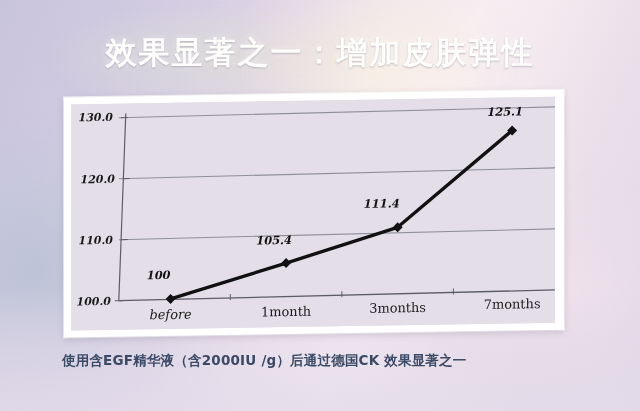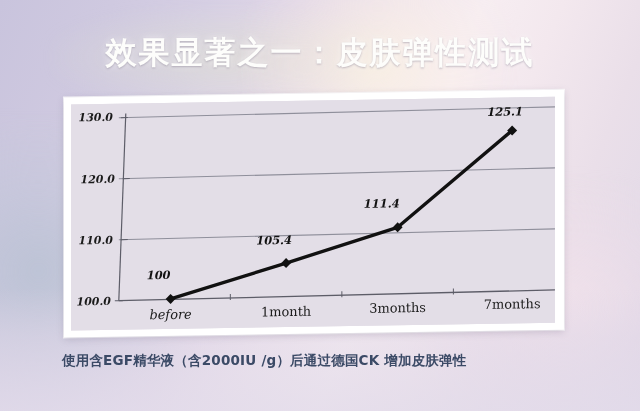--- a/index.html
+++ b/index.html
@@ -199,21 +199,21 @@
 
 <div id="stage">
 
   <div class="bg-base"></div>
   <div class="bg-green-tint"></div>
   <div class="bg-glow-warm"></div>
   <div class="bg-glow-cool"></div>
   <div class="bg-glow-pink"></div>
   <div class="bg-bottom-wash"></div>
 
-  <div class="title">效果显著之一：皮肤弹性测试</div>
+  <div class="title">效果显著之一：增加皮肤弹性</div>
 
   <div class="chart-wrap">
     <div class="chart-card">
       <div class="chart-inner">
         <svg class="chart-svg" viewBox="0 0 486 226" preserveAspectRatio="none">
 
           <rect x="0" y="0" width="486" height="226" fill="#e3dee7"></rect>
 
           <g>
             <line x1="48" y1="14" x2="486" y2="10" stroke="#8f8f9b" stroke-width="1.1"></line>
@@ -261,16 +261,16 @@
           <text class="dlab" x="204" y="143" text-anchor="middle">105.4</text>
           <text class="dlab" x="312" y="108" text-anchor="middle">111.4</text>
           <text class="dlab" x="436" y="18" text-anchor="middle">125.1</text>
 
         </svg>
       </div>
     </div>
   </div>
 
   <div class="caption">
-    <span class="caption-line">使用含EGF精华液（含2000IU /g）后通过德国CK 增加皮肤弹性</span>
+    <span class="caption-line">使用含EGF精华液（含2000IU /g）后通过德国CK 效果显著之一</span>
   </div>
 
 </div>
 
 </body></html>

